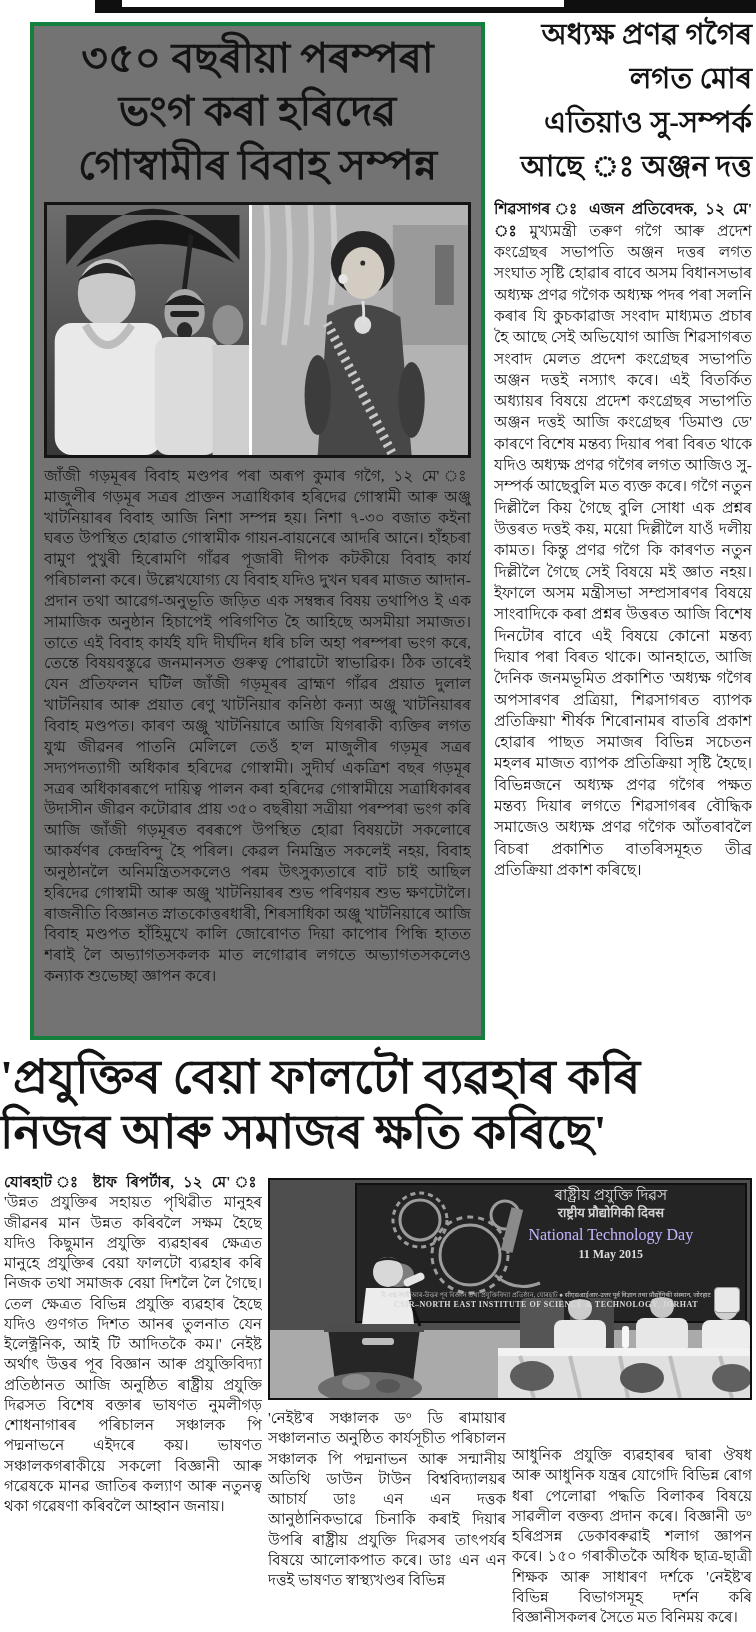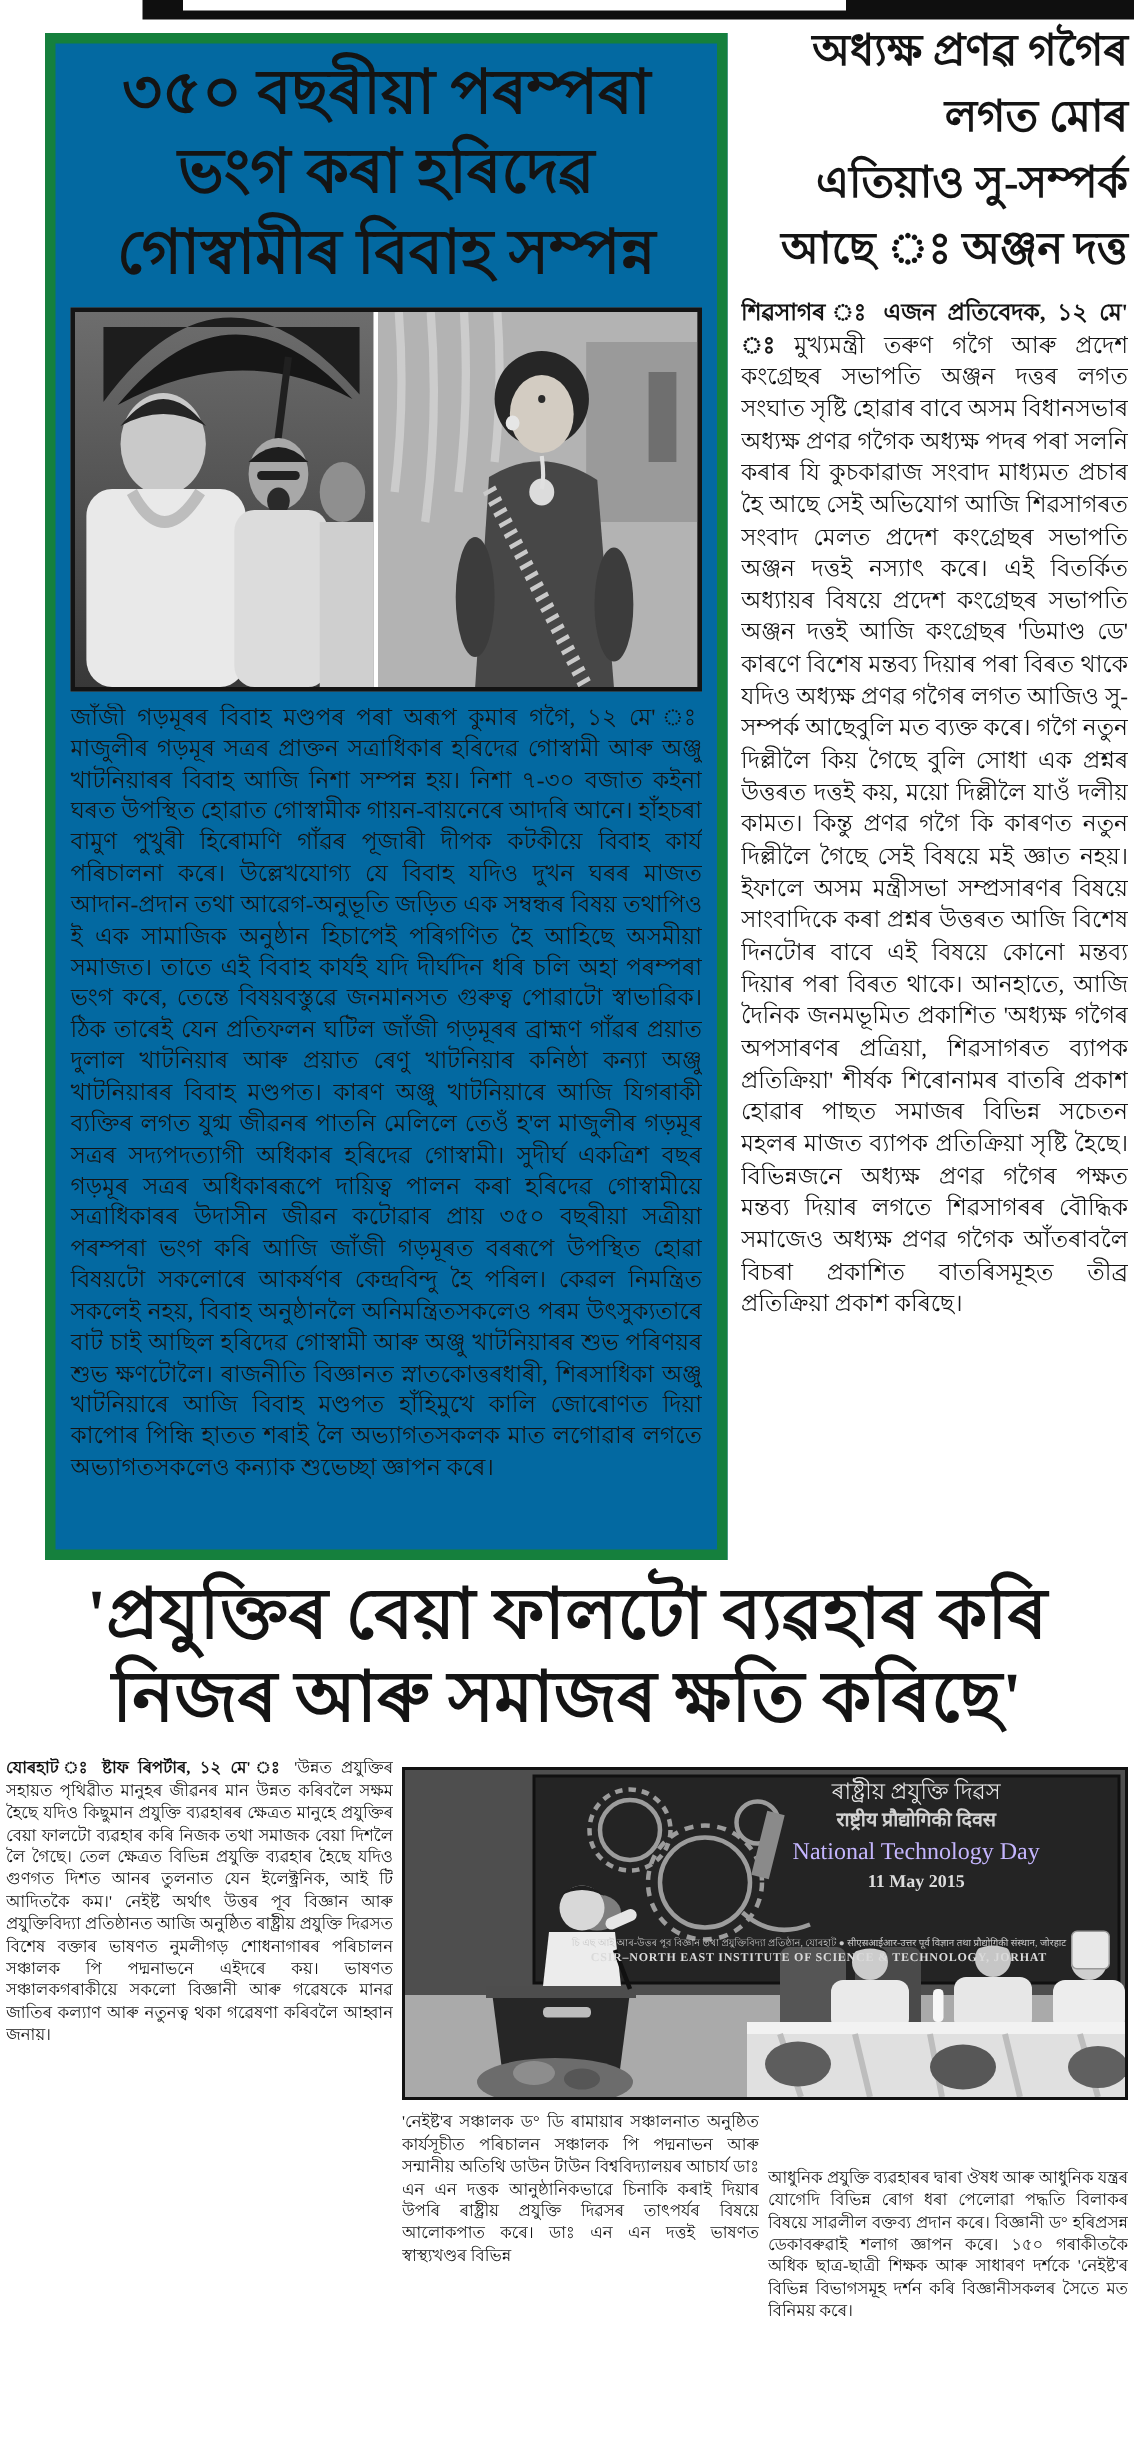--- a/index.html
+++ b/index.html
@@ -5,41 +5,41 @@
   html,body{margin:0;padding:0;background:#e8e8e8;}
   #page{position:relative;width:756px;height:1632px;background:#ffffff;overflow:hidden;
         font-family:"Liberation Serif",serif;color:#141414;}
   .abs{position:absolute;}
 
   
   .top-strip{left:95px;top:0;width:661px;height:13px;background:#0f0f0f;}
   .top-strip-inset{position:absolute;left:27px;top:0;width:442px;height:7px;background:#ffffff;}
 
   
-  .wedding-box{left:30px;top:22px;width:455px;height:1018px;border:7px solid #15803d;
-               box-sizing:border-box;background:#0369a1;padding:2px 10px 0 10px;}
+  .wedding-box{left:30px;top:22px;width:455px;height:1018px;border:4px solid #15803d;
+               box-sizing:border-box;background:#737373;padding:2px 10px 0 10px;}
   .wedding-headline{font-size:41px;font-weight:bold;text-align:center;line-height:1.30;margin-top:4px;}
   .wedding-headline div{white-space:nowrap;}
   .wedding-photos{margin-top:10px;height:250px;border:3px solid #141414;display:flex;overflow:hidden;background:#777;}
   .wp-left{width:48%;height:100%;}
   .wp-right{width:52%;height:100%;border-left:3px solid #fff;box-sizing:border-box;}
   .wedding-body{margin-top:8px;font-size:15.5px;line-height:1.345;text-align:justify;height:542px;overflow:hidden;}
 
   
   .speaker-article{left:494px;top:12px;width:258px;}
   .speaker-headline{font-size:29px;font-weight:bold;text-align:right;line-height:1.52;}
   .speaker-headline div{white-space:nowrap;}
   .speaker-body{margin-top:10px;font-size:15.5px;line-height:1.375;text-align:justify;height:838px;overflow:hidden;}
   .dateline{font-weight:bold;}
 
   
-  .tech-headline{left:0;top:1050px;width:756px;text-align:center;font-weight:bold;
+  .tech-headline{left:0;top:1050px;width:756px;font-weight:bold;
                  font-size:47px;line-height:1.18;}
   .tech-headline div{white-space:nowrap;}
-  .tech-col{font-size:11px;line-height:1.35;text-align:justify;overflow:hidden;}
+  .tech-col{font-size:15px;line-height:1.35;text-align:justify;overflow:hidden;}
   .tech-left{left:4px;top:1172px;width:258px;height:456px;}
   .tech-mid{left:268px;top:1408px;width:238px;height:222px;}
   .tech-right{left:512px;top:1445px;width:240px;height:222px;}
 
   
   .tech-photo{left:268px;top:1178px;width:484px;height:222px;border:2px solid #111;
               box-sizing:border-box;background:#565656;overflow:hidden;}
   .tech-photo svg{position:absolute;left:0;top:0;}
   .tp-text{position:absolute;left:45%;top:7px;width:52%;text-align:center;color:#e8e8e8;line-height:1.15;}
   .tp-as{font-size:15px;font-weight:normal;}

